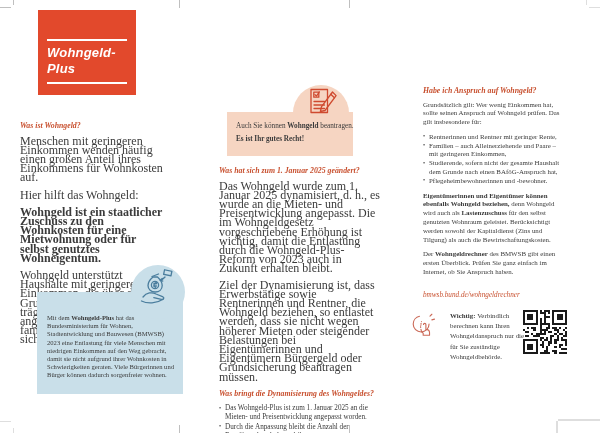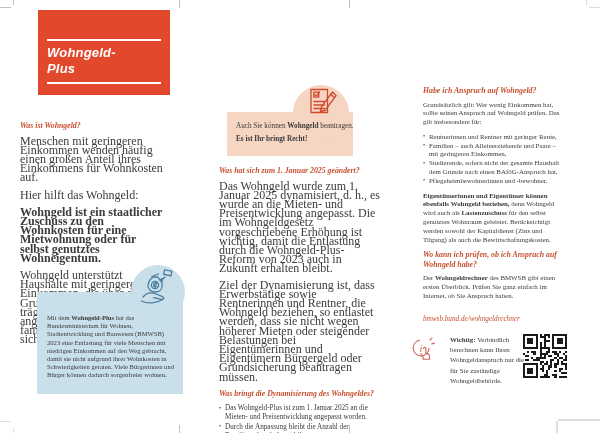--- a/index.html
+++ b/index.html
@@ -5,21 +5,21 @@
   html,body{margin:0;padding:0;background:#ffffff;}
   .page{
     position:relative;width:600px;height:433px;background:#fff;overflow:hidden;
     font-family:"Liberation Serif",serif;color:var(--text,#3b3b3b);
     -webkit-font-smoothing:antialiased;
   }
   
   .mark{position:absolute;background:#bfbfbf;}
   .mark.light{background:#dedede;}
   
-  .cover{position:absolute;left:38px;top:10px;width:132px;height:85px;background:var(--accent,#e2492c);}
+  .cover{position:absolute;left:38px;top:10px;width:98px;height:85px;background:var(--accent,#e2492c);}
   .cover .rule{position:absolute;left:9px;right:9px;height:1.5px;background:#fff;}
   .rule-top{top:29px;} .rule-bottom{top:72px;}
   .cover-title{
     position:absolute;left:9px;top:35px;color:#fff;
     font-family:"Liberation Sans",sans-serif;font-weight:bold;font-style:italic;
     font-size:13px;line-height:16px;letter-spacing:.2px;
   }
   
   .col{position:absolute;}
   .h{color:var(--heading,#c8502f);font-style:italic;font-weight:bold;
@@ -114,21 +114,21 @@
         <rect x="5" y="3.5" width="16.5" height="23"></rect>
         <rect x="7.8" y="6.2" width="5" height="5"></rect>
         <path d="M9 8.6 l1.4 1.5 l3 -4.2"></path>
         <path d="M8 15.5 h10.5 M8 19 h10.5 M8 22.5 h10.5"></path>
         <path d="M26.5 6 l3.6 3.6 L19 24.5 l-4.6 1 l1 -4.6 z"></path>
         <path d="M24.8 8.2 l3.6 3.6"></path>
       </g>
     </svg>
     <div class="banner-text">
       <span><span>Auch Sie können </span><span class="b">Wohngeld</span><span> beantragen.</span></span><br>
-      <span class="b">Es ist Ihr bringt Recht!</span>
+      <span class="b">Es ist Ihr gutes Recht!</span>
     </div>
   </div>
 
   <section class="col col2">
     <h2 class="h">Was hat sich zum 1. Januar 2025 geändert?</h2>
     <p class="p">Das Wohngeld wurde zum 1. Januar 2025 dynamisiert, d. h., es wurde an die Mieten- und Preisentwicklung angepasst. Die im Wohngeldgesetz vorgeschriebene Erhöhung ist wichtig, damit die Entlastung durch die Wohngeld-Plus-Reform von 2023 auch in Zukunft erhalten bleibt.</p>
     <p class="p">Ziel der Dynamisierung ist, dass Erwerbstätige sowie Rentnerinnen und Rentner, die Wohngeld beziehen, so entlastet werden, dass sie nicht wegen höherer Mieten oder steigender Belastungen bei Eigentümerinnen und Eigentümern Bürgergeld oder Grundsicherung beantragen müssen.</p>
     <h2 class="h">Was bringt die Dynamisierung des Wohngeldes?</h2>
     <ul class="bl">
         <li>Das Wohngeld-Plus ist zum 1. Januar 2025 an die Mieten- und Preisentwicklung angepasst worden.</li>
@@ -139,21 +139,20 @@
   <section class="col col3">
     <h2 class="h">Habe ich Anspruch auf Wohngeld?</h2>
     <p class="p">Grundsätzlich gilt: Wer wenig Einkommen hat, sollte seinen Anspruch auf Wohngeld prüfen. Das gilt insbesondere für:</p>
     <ul class="bl">
         <li>Rentnerinnen und Rentner mit geringer Rente,</li>
         <li>Familien – auch Alleinerziehende und Paare – mit geringeren Einkommen,</li>
         <li>Studierende, sofern nicht der gesamte Haushalt dem Grunde nach einen BAföG-Anspruch hat,</li>
         <li>Pflegeheimbewohnerinnen und -bewohner.</li>
       </ul>
     <p class="p" style="margin-top:6px;"><span class="b">Eigentümerinnen und Eigentümer können ebenfalls Wohngeld beziehen,</span><span> denn Wohngeld wird auch als </span><span class="b">Lastenzuschuss</span><span> für den selbst genutzten Wohnraum geleistet. Berücksichtigt werden sowohl der Kapitaldienst (Zins und Tilgung) als auch die Bewirtschaftungskosten.</span></p>
-    <h2 class="h">Wo kann ich prüfen, ob ich Anspruch auf Wohngeld habe?</h2>
     <p class="p"><span>Der </span><span class="b">Wohngeldrechner</span><span> des BMWSB gibt einen ersten Überblick. Prüfen Sie ganz einfach im Internet, ob Sie Anspruch haben.</span></p>
     <a class="link" href="#">bmwsb.bund.de/wohngeldrechner</a>
     <div class="wichtig">
       <svg class="noteicon" viewBox="0 0 30 30">
         <g fill="none" stroke="#cb6a58" stroke-width="1.2" stroke-linecap="round" stroke-linejoin="round">
           <circle cx="13" cy="14" r="8.5" stroke-dasharray="38 16"></circle>
           <path d="M22.5 5.5 l2 -2 M24.5 9.5 l2.8 -0.8"></path>
           <path d="M15.5 14.5 c0 -1.6 2.6 -1.6 2.6 0 v5.2 c2.2 0.2 3.9 1.4 3.9 3.3 v3 h-6.8 v-2.2 c-1.6 -1.1 -2.4 -2.6 -2.4 -4.3"></path>
         </g>
         <text x="11.2" y="18" font-family="Liberation Serif, serif" font-style="italic" font-size="10.5" fill="#cb6a58">i</text>

